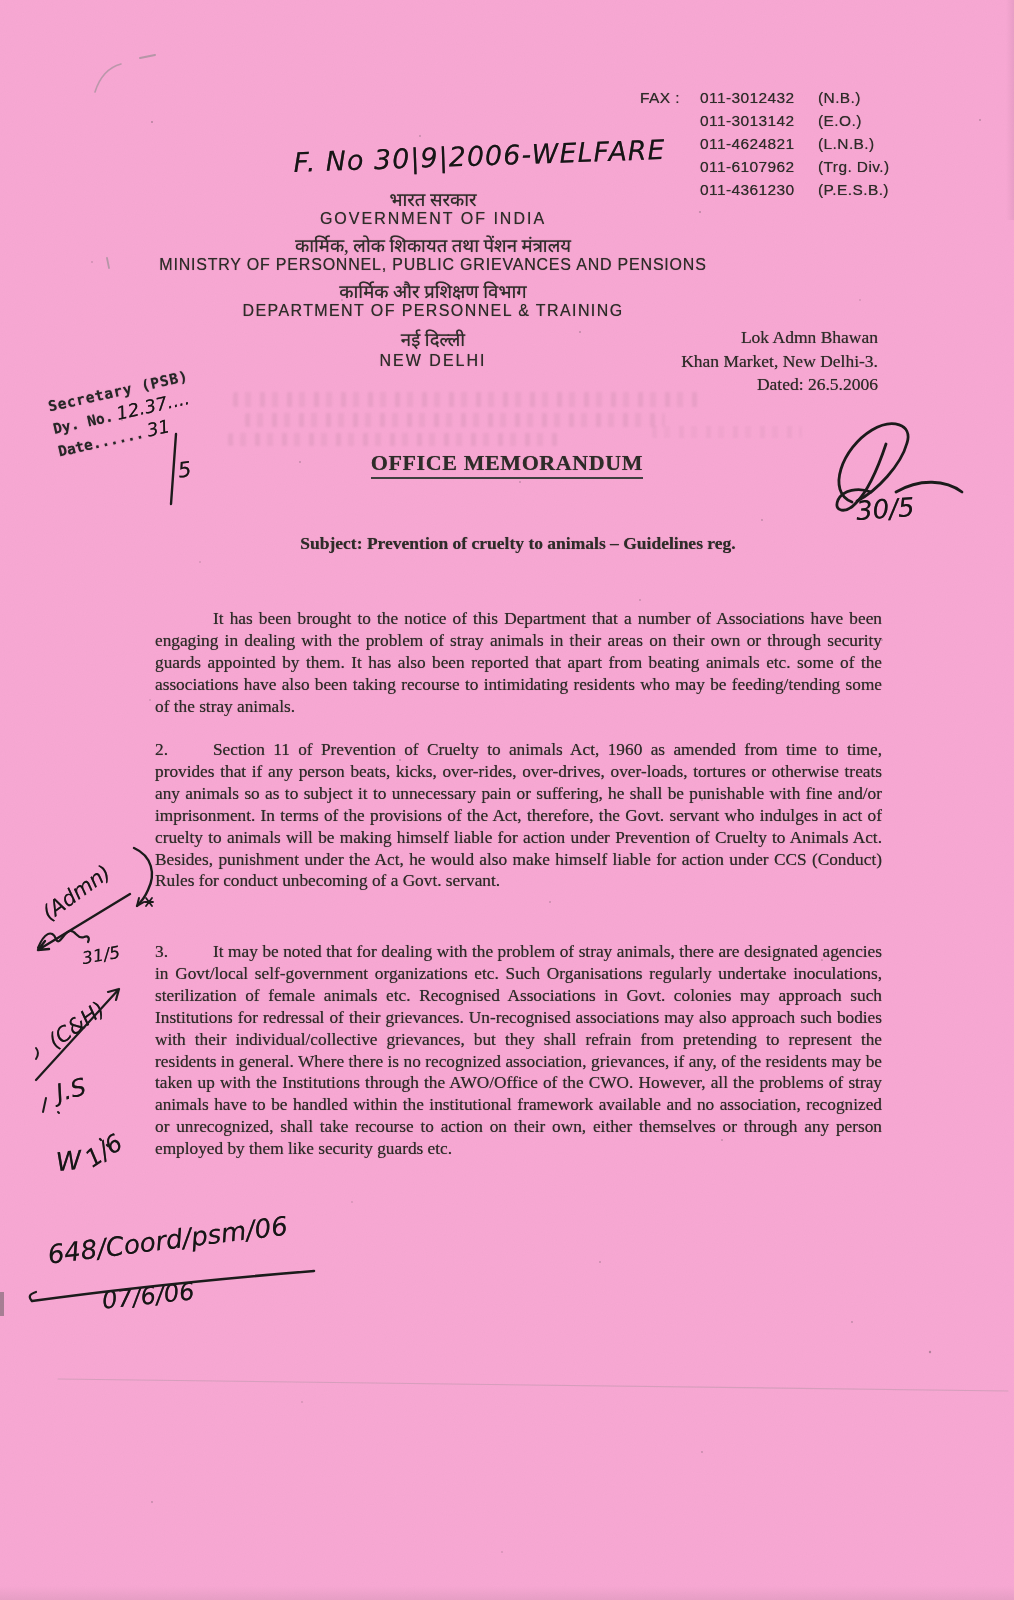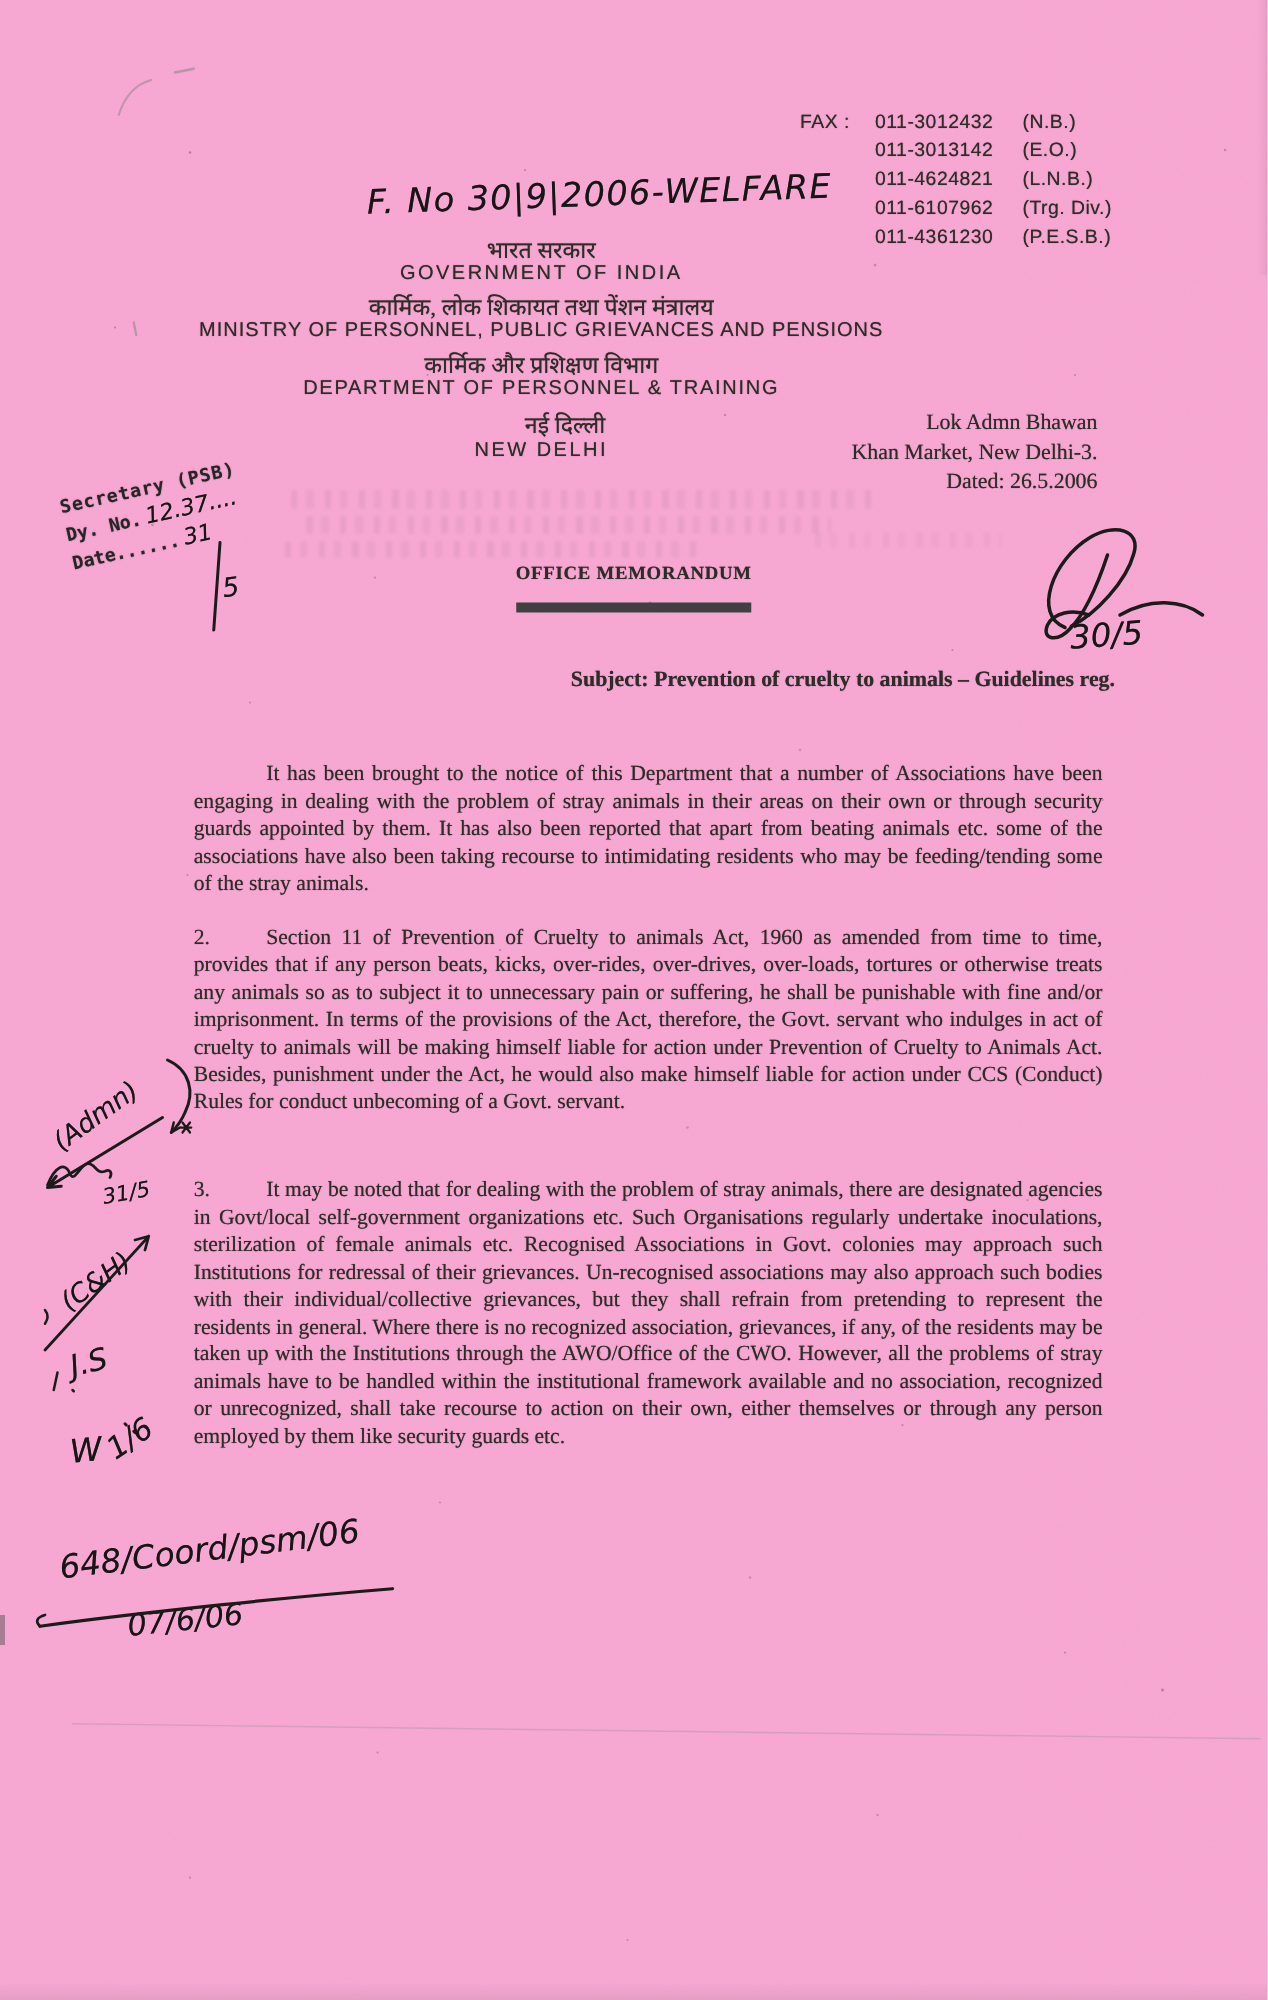--- a/index.html
+++ b/index.html
@@ -20,24 +20,24 @@
   
   .hline{left:0;width:866px;text-align:center;}
   .hin{font-size:18.5px;}
   .eng{font-size:16px;}
   
   .addr{right:136px;text-align:right;font-size:17.5px;line-height:23.5px;}
   
   .para{left:155px;width:727px;text-align:justify;font-size:17.3px;line-height:21.9px;margin:0;}
   .pnum{display:inline-block;width:58px;}
   .indent{text-indent:58px;}
-  .subject{left:144px;width:748px;text-align:right;font-weight:bold;font-size:17.5px;}
+  .subject{left:144px;width:748px;text-align:center;font-weight:bold;font-size:17.5px;}
   .title-wrap{left:0;width:1014px;text-align:center;}
-  .title-inner{display:inline-block;font-weight:bold;font-size:15px;letter-spacing:.6px;
-        border-bottom:8px solid #404040;padding-bottom:14px;}
+  .title-inner{display:inline-block;font-weight:bold;font-size:22px;letter-spacing:.6px;
+        border-bottom:2px solid #404040;padding-bottom:1px;}
   
   .smudge{position:absolute;background:repeating-linear-gradient(90deg,
         rgba(60,58,55,.55) 0 5px, rgba(60,58,55,0) 5px 12px,
         rgba(60,58,55,.4) 12px 18px, rgba(60,58,55,0) 18px 27px);
         filter:blur(1.3px);opacity:.13;border-radius:2px;}
   .edgeR{right:0;top:0;width:8px;height:220px;background:linear-gradient(to left,rgba(0,0,0,.06),rgba(0,0,0,0));}
   .edgeB{left:0;top:1586px;width:1014px;height:14px;background:linear-gradient(to bottom,rgba(0,0,0,0),rgba(90,80,80,.10));}
   svg{display:block;}
 </style>
 </head>
@@ -72,21 +72,21 @@
   </div>
 
   <div class="abs hand" style="left:293px;top:147px;font-size:27px;letter-spacing:1px;transform:rotate(-2deg);transform-origin:left top;">F. No 30|9|2006-WELFARE</div>
 
   <div class="abs hline hin print" style="top:186px;">भारत सरकार</div>
   <div class="abs hline eng sans print" style="top:210px;letter-spacing:2px;">GOVERNMENT OF INDIA</div>
   <div class="abs hline hin print" style="top:232px;">कार्मिक, लोक शिकायत तथा पेंशन मंत्रालय</div>
   <div class="abs hline eng sans print" style="top:256px;letter-spacing:.8px;">MINISTRY OF PERSONNEL, PUBLIC GRIEVANCES AND PENSIONS</div>
   <div class="abs hline eng sans print" style="top:302px;letter-spacing:1.4px;">DEPARTMENT OF PERSONNEL &amp; TRAINING</div>
   <div class="abs hline hin print" style="top:278px;">कार्मिक और प्रशिक्षण विभाग</div>
-  <div class="abs hline hin print" style="top:326px;padding-left:19px;">नई दिल्ली</div>
+  <div class="abs hline hin print" style="top:326px;">नई दिल्ली</div>
   <div class="abs hline eng sans print" style="top:352px;letter-spacing:2px;">NEW DELHI</div>
 
   <div class="abs addr print" style="top:326px;">
     <div>Lok Admn Bhawan</div>
     <div>Khan Market, New Delhi-3.</div>
     <div>Dated: 26.5.2006</div>
   </div>
 
   <div class="abs" style="left:46px;top:396px;transform:rotate(-12.5deg);transform-origin:left top;line-height:22px;">
     <div class="stampTxt" style="font-size:14.5px;letter-spacing:.8px;">Secretary (PSB)</div>

